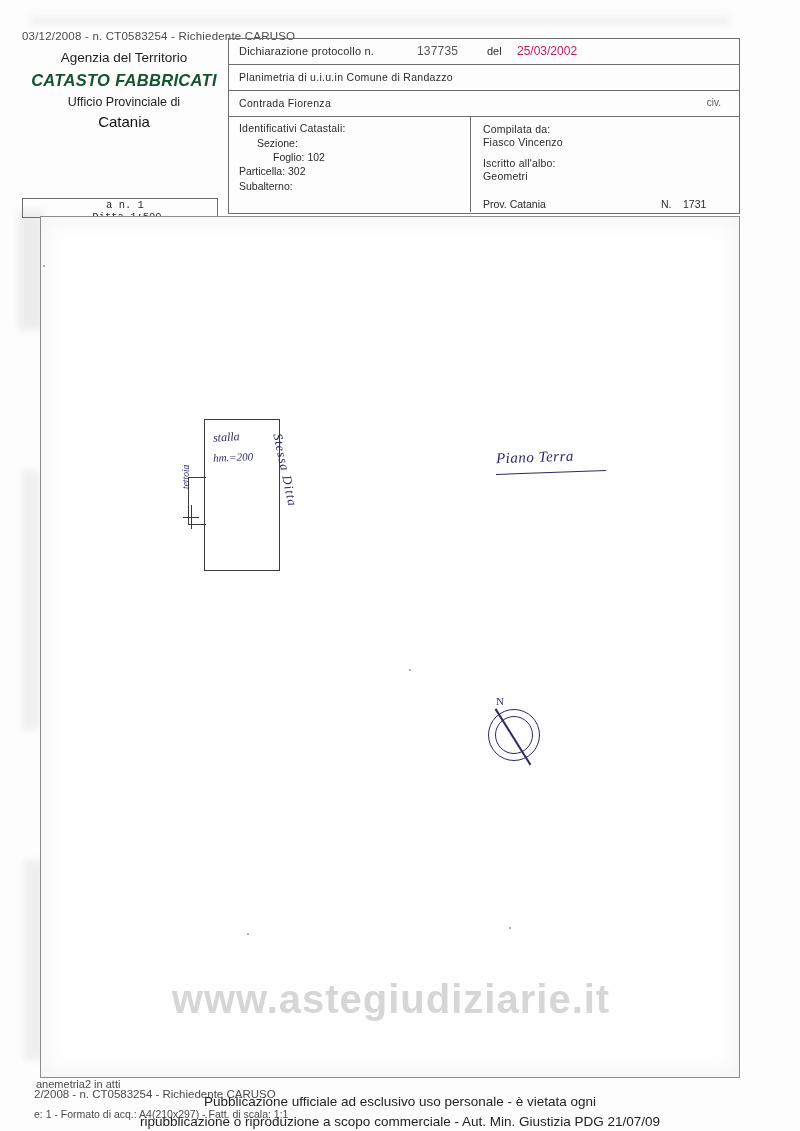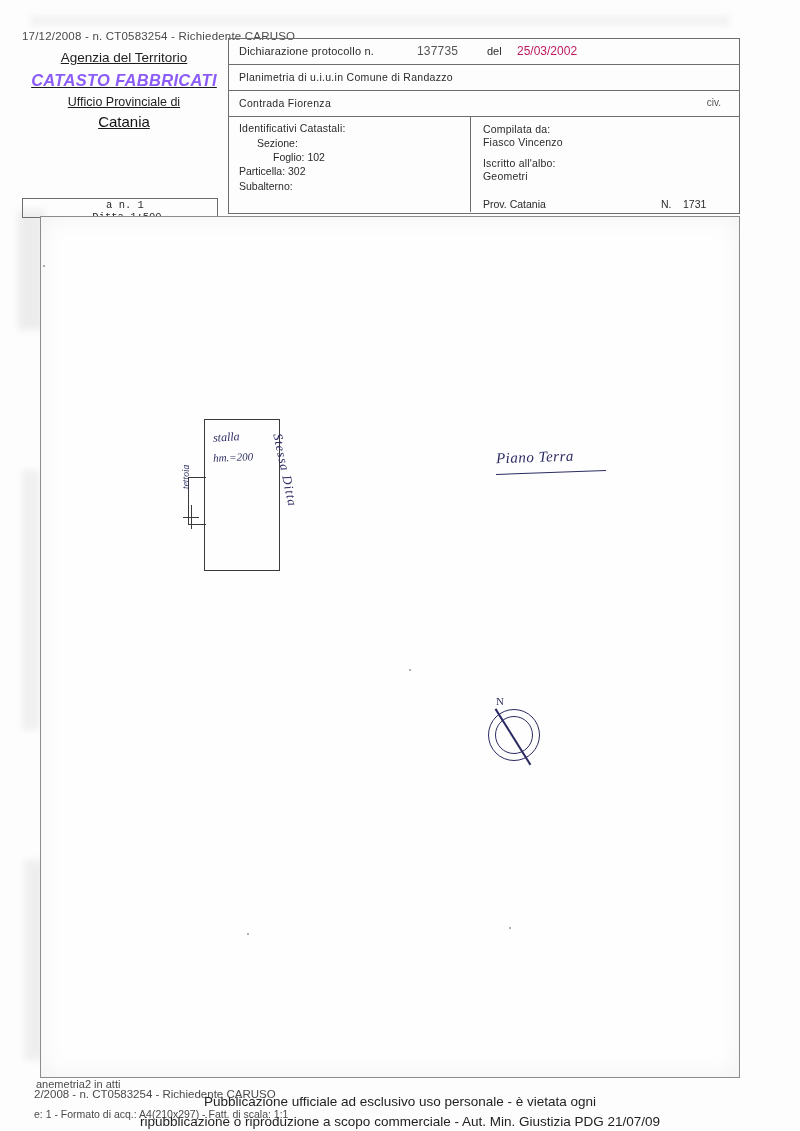--- a/index.html
+++ b/index.html
@@ -53,33 +53,32 @@
     width: 716px;
     height: 176px;
   }
   .hdr-left {
     position: absolute;
     left: 0; top: 0;
     width: 200px; height: 176px;
     text-align: center;
     padding-top: 12px;
     box-sizing: border-box;
-    text-decoration: underline;
   }
   .agenzia {
     font-size: 13.5px;
     color: #1d1d1d;
     margin-bottom: 6px;
   }
   .catasto {
     font-size: 16.5px;
     font-style: italic;
     font-weight: 700;
     letter-spacing: .3px;
-    color: #8b5cf6;
+    color: #14532d;
     margin-bottom: 5px;
   }
   .ufficio {
     font-size: 12.5px;
     color: #1d1d1d;
     margin-bottom: 4px;
   }
   .citta {
     font-size: 15px;
     color: #111;
@@ -341,21 +340,21 @@
 </head>
 <body>
 
 <div class="page">
 
   <div class="smudge smudge-top"></div>
   <div class="smudge smudge-left-top"></div>
   <div class="smudge smudge-left-mid"></div>
   <div class="smudge smudge-left-bot"></div>
 
-  <div class="stamp-line">17/12/2008 - n. CT0583254 - Richiedente CARUSO</div>
+  <div class="stamp-line">03/12/2008 - n. CT0583254 - Richiedente CARUSO</div>
 
   <div class="hdr">
 
     <div class="hdr-left">
       <div class="agenzia">Agenzia del Territorio</div>
       <div class="catasto">CATASTO FABBRICATI</div>
       <div class="ufficio">Ufficio Provinciale di</div>
       <div class="citta">Catania</div>
 
       <div class="scalebox">
@@ -441,20 +440,21 @@
     <div class="hw hw-piano">Piano Terra</div>
     <div class="hw-piano-underline"></div>
 
     <div class="rose">
       <div class="c-out"></div>
       <div class="c-in"></div>
       <div class="needle"></div>
       <div class="nlabel">N</div>
     </div>
 
+    <div class="watermark">www.astegiudiziarie.it</div>
   </div>
 
   <div class="footnote-left">anemetria2 in atti</div>
   <div class="footer-stamp1">2/2008 - n. CT0583254 - Richiedente CARUSO</div>
   <div class="footer-stamp2">e: 1 - Formato di acq.: A4(210x297) - Fatt. di scala: 1:1</div>
 
   <div class="notice">
     <div>Pubblicazione ufficiale ad esclusivo uso personale - è vietata ogni</div>
     <div>ripubblicazione o riproduzione a scopo commerciale - Aut. Min. Giustizia PDG 21/07/09</div>
   </div>

